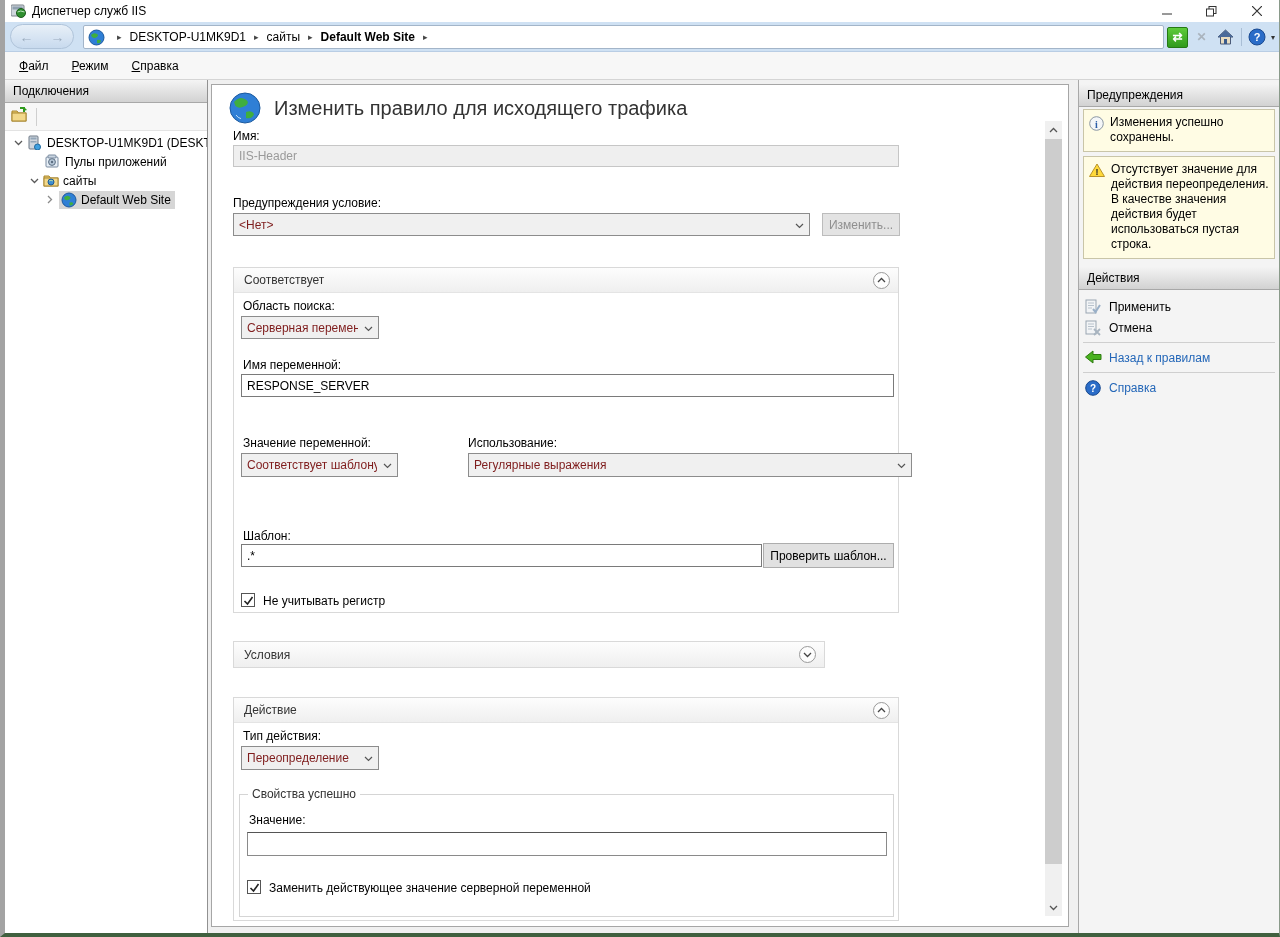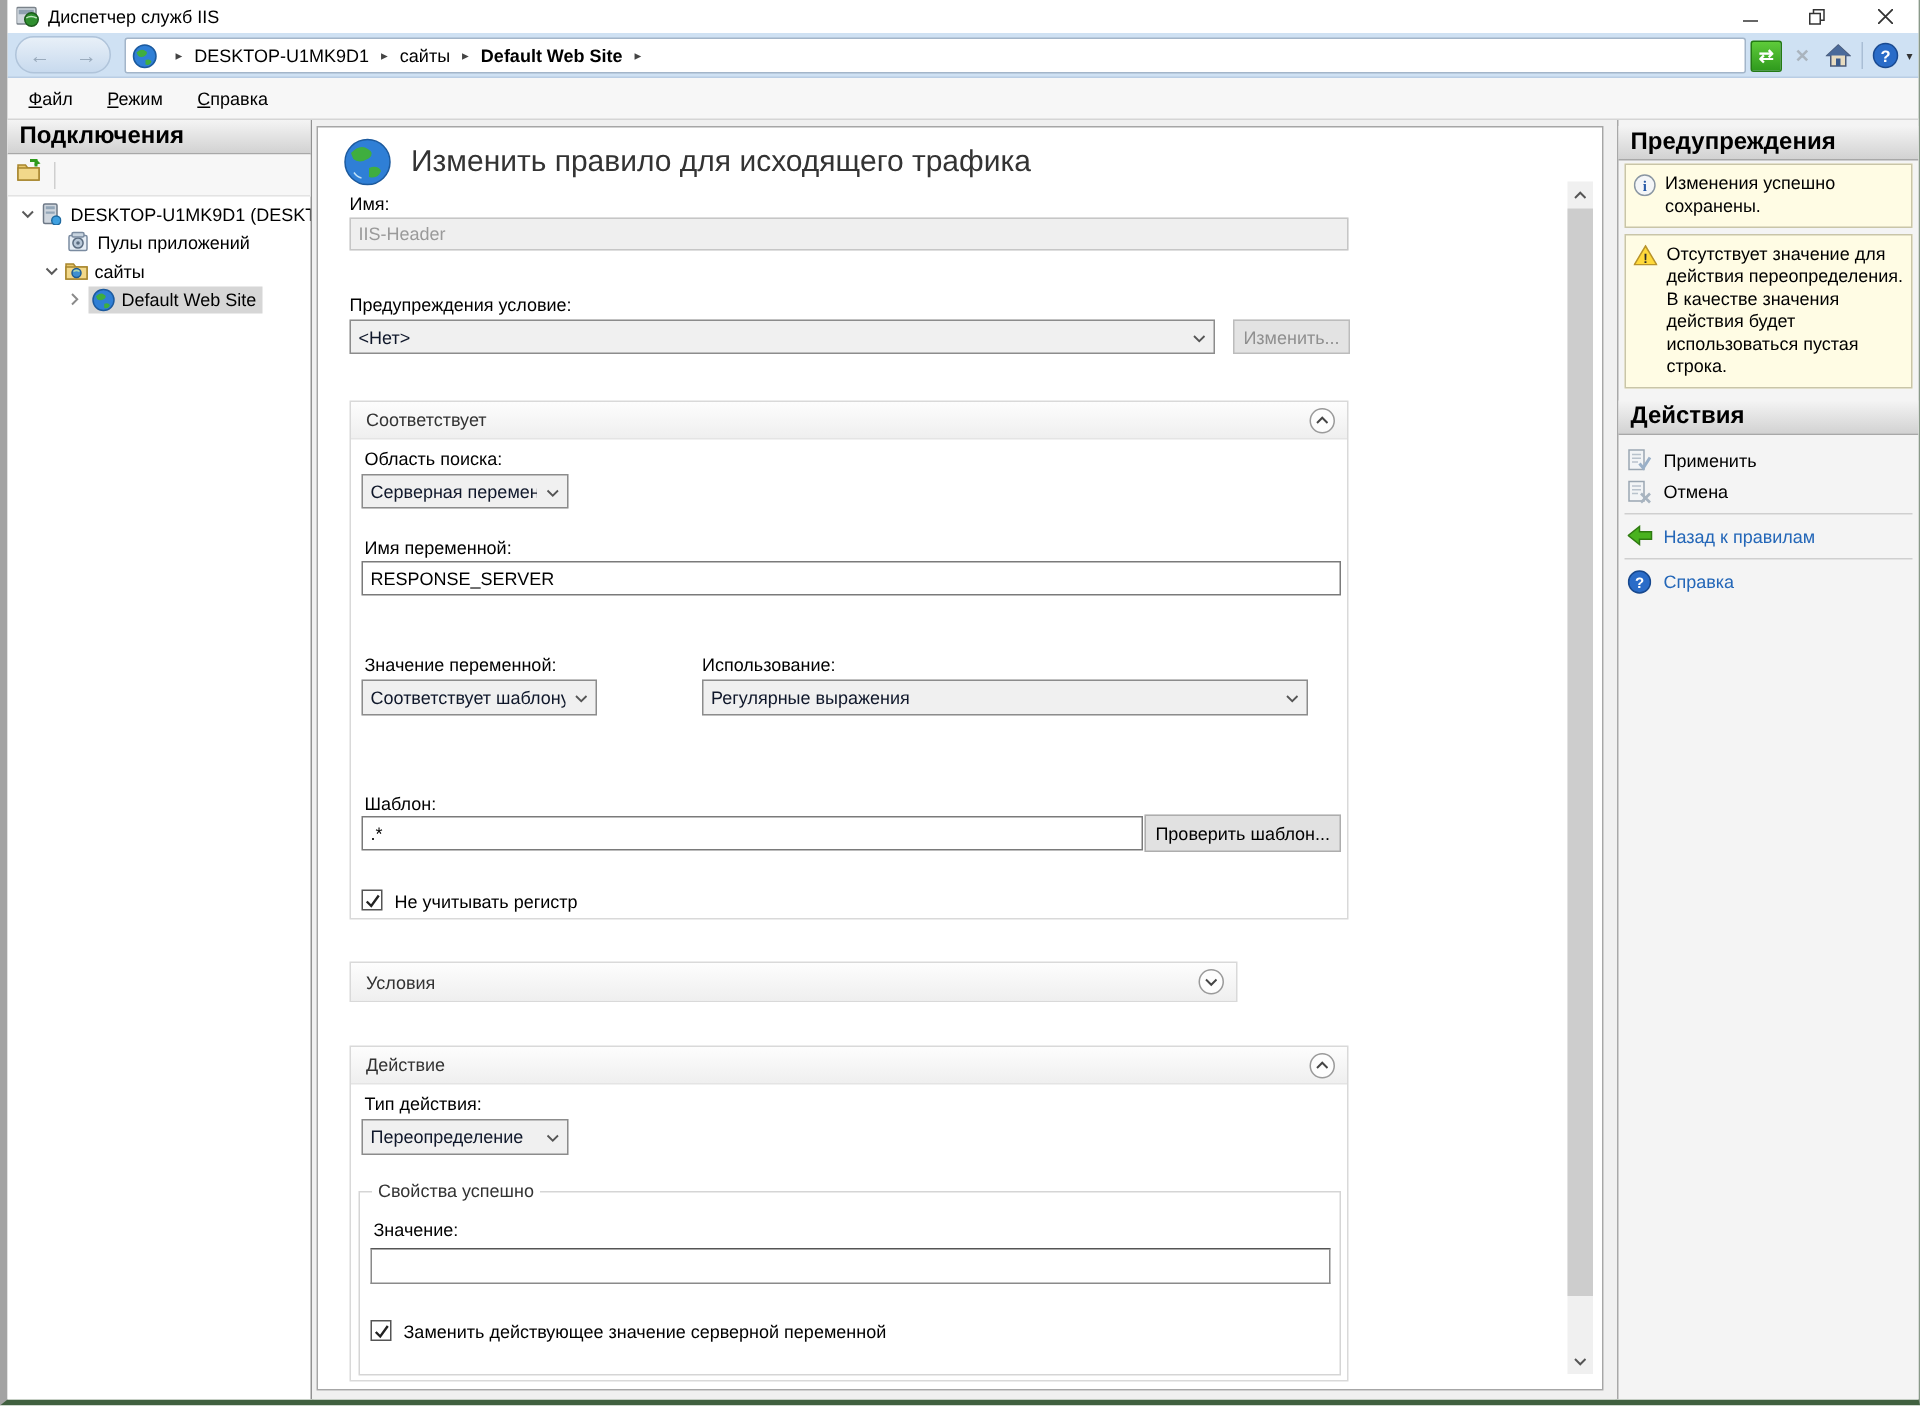--- a/index.html
+++ b/index.html
@@ -29,38 +29,38 @@
   
   .menubar { position:absolute; left:0; top:52px; right:0; height:28px; background:#f7f7f7; border-bottom:1px solid #d5d5d5; display:flex; align-items:center; }
   .menu-item { display:inline-block; font-size:12px; color:#000; padding:5px 9px; margin-left:5px; }
   .menu-item::first-letter { text-decoration:underline; }
 
   
   .bodyrow { position:absolute; left:0; top:80px; right:0; bottom:0; background:#f0f0f0; }
 
   
   .leftpanel { position:absolute; left:0; top:0; width:203px; bottom:0; background:#ffffff; border-right:1px solid #919191; }
-  .panel-header { height:23px; background:linear-gradient(#f4f4f4,#d2d2d2); border-bottom:1px solid #a8a8a8; display:flex; align-items:center; padding-left:8px; font-size:16px; font-weight:bold; color:#000; }
+  .panel-header { height:23px; background:linear-gradient(#f4f4f4,#d2d2d2); border-bottom:1px solid #a8a8a8; display:flex; align-items:center; padding-left:8px; font-size:12px; font-weight:normal; color:#000; }
   .left-toolbar { height:28px; background:#f7f7f7; border-bottom:1px solid #e3e3e3; display:flex; align-items:center; }
   .left-toolbar .tb-sep { width:1px; height:18px; background:#cfcfcf; margin-left:8px; }
   .tree { position:absolute; left:0; top:52px; right:0; bottom:0; overflow:hidden; }
   .tree-row { position:absolute; height:19px; display:flex; align-items:center; font-size:12px; color:#000; white-space:nowrap; }
   .tree-chev { width:10px; height:10px; display:flex; align-items:center; justify-content:center; margin-right:4px; color:#5a5a5a; }
   .tree-ico { width:16px; height:16px; margin-right:4px; flex:none; }
   .tree-sel { background:#d6d6d6; padding:1px 4px 1px 2px; display:flex; align-items:center; }
 
   
   .mainarea { position:absolute; left:204px; right:202px; top:0; bottom:0; background:#f0f0f0; }
   .contentpanel { position:absolute; left:2px; top:4px; right:8px; bottom:6px; background:#fff; border:1px solid #a6a6a6; }
   .pagetitle-ico { position:absolute; left:16px; top:6px; width:34px; height:34px; }
   .pagetitle { position:absolute; left:62px; top:12px; font-size:20px; color:#333; }
   .flabel { position:absolute; font-size:12px; color:#000; }
   .tinput { position:absolute; background:#fff; border:1px solid #7a7a7a; font-size:12px; color:#000; display:flex; align-items:center; padding:0 5px; }
   .tinput.disabled { background:#efefef; border-color:#c6c6c6; color:#9a9a9a; }
-  .combo { position:absolute; background:#f0f0f0; border:1px solid #8c8c8c; font-size:12px; color:#0f172a; display:flex; align-items:center; justify-content:space-between; padding:0 5px; }
+  .combo { position:absolute; background:#f0f0f0; border:1px solid #8c8c8c; font-size:12px; color:#7f1d1d; display:flex; align-items:center; justify-content:space-between; padding:0 5px; }
   .combo .chev { color:#555; margin-left:6px; flex:none; }
   .pbtn { position:absolute; background:#e1e1e1; border:1px solid #adadad; font-size:12px; color:#000; display:flex; align-items:center; justify-content:center; }
   .pbtn.disabled { background:#e3e3e3; border-color:#bcbcbc; color:#8f8f8f; }
   .section { position:absolute; border:1px solid #d9d9d9; background:#fff; }
   .section-hd { height:25px; background:linear-gradient(#fdfdfd,#efefef); border-bottom:1px solid #e4e4e4; display:flex; align-items:center; justify-content:space-between; padding:0 8px 0 10px; font-size:12px; color:#333; }
   .sec-chev-btn { width:17px; height:17px; border:1px solid #9a9a9a; border-radius:50%; background:#fdfdfd; display:flex; align-items:center; justify-content:center; }
   .checkbox { position:absolute; width:14px; height:14px; background:#fff; border:1px solid #555; display:flex; align-items:center; justify-content:center; }
   .groupbox { position:absolute; border:1px solid #d5d5d5; }
   .groupbox-legend { position:absolute; top:-8px; left:8px; background:#fff; padding:0 4px; font-size:12px; color:#333; }
 
@@ -279,21 +279,21 @@
         <div class="tinput" style="left:29px; top:289px; width:653px; height:23px;">RESPONSE_SERVER</div>
 
         <div class="flabel" style="left:31px; top:351px;">Значение переменной:</div>
         <div class="combo" style="left:29px; top:368px; width:157px; height:24px;">
           <span style="overflow:hidden;white-space:nowrap">Соответствует шаблону</span>
           <span class="chev"><svg width="9" height="6">
                 <polyline points="1,1 4.5,4.5 8,1" fill="none" stroke="#555" stroke-width="1.2"></polyline>
               </svg></span>
         </div>
         <div class="flabel" style="left:256px; top:351px;">Использование:</div>
-        <div class="combo" style="left:256px; top:368px; width:404px; height:24px;gap:20px;">
+        <div class="combo" style="left:256px; top:368px; width:444px; height:24px;gap:20px;">
           <span>Регулярные выражения</span>
           <span class="chev"><svg width="9" height="6">
                 <polyline points="1,1 4.5,4.5 8,1" fill="none" stroke="#555" stroke-width="1.2"></polyline>
               </svg></span>
         </div>
 
         <div class="flabel" style="left:31px; top:444px;">Шаблон:</div>
         <div class="tinput" style="left:29px; top:459px; width:521px; height:23px;">.*</div>
         <div class="pbtn" style="left:551px; top:458px; width:131px; height:25px;">Проверить шаблон...</div>
 

